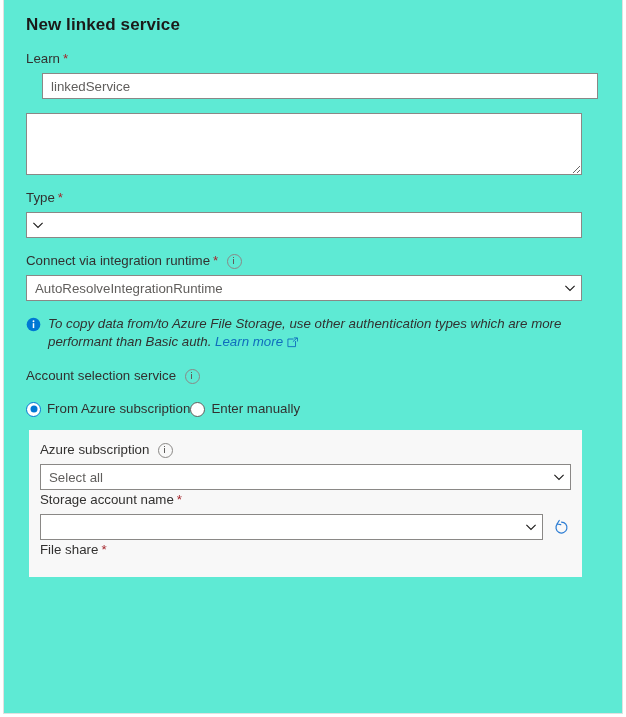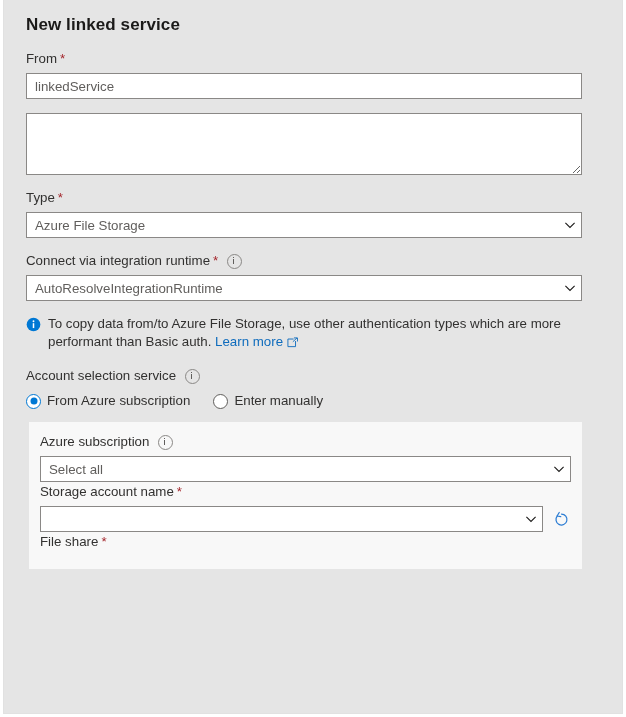--- a/index.html
+++ b/index.html
@@ -17,21 +17,21 @@
 
   .page {
     position: absolute;
     left: 3px;
     top: 0px;
     width: 620px;
     height: 714px;
     border-left: 1px solid #e1e1e1;
     border-right: 1px solid #e1e1e1;
     border-bottom: 1px solid #e1e1e1;
-    background: #e5e5e5;
+    background: #5eead4;
     box-sizing: border-box;
     overflow: hidden;
   }
 
   .inner {
     position: absolute;
     left: 22px;
     top: 0;
     width: 556px;
   }
@@ -102,20 +102,21 @@
     box-sizing: border-box;
     border: 1px solid #8a8886;
     background: #ffffff;
     font-family: "Liberation Sans", sans-serif;
     font-size: 13.3px;
     color: #605e5c;
     padding: 0 8px;
     outline: none;
     border-radius: 0;
     display: block;
+    margin-left: 16px;
   }
   .textbox::placeholder { color: #605e5c; opacity: 1; }
 
   .textarea {
     width: 100%;
     height: 62px;
     box-sizing: border-box;
     border: 1px solid #8a8886;
     background: #ffffff;
     font-family: "Liberation Sans", sans-serif;
@@ -166,38 +167,38 @@
   .msg-icon {
     flex: none;
     width: 15px;
     height: 15px;
     margin-top: 2px;
   }
   .msg-text {
     font-size: 13.3px;
     line-height: 18px;
     color: #323130;
+    font-style: italic;
   }
   .link {
     color: #0f6cbd;
     text-decoration: none;
     cursor: pointer;
   }
   .ext-icon {
     display: inline-block;
     vertical-align: -2px;
     margin-left: 4px;
   }
 
   
   .radio-row {
     display: flex;
     align-items: center;
-    margin-top: 7px;
-    gap: 23px;
+    margin-top: 15px;
   }
   .radio-opt {
     display: flex;
     align-items: center;
     cursor: pointer;
   }
   .radio {
     width: 15px;
     height: 15px;
     border-radius: 50%;
@@ -260,37 +261,36 @@
 </head>
 <body>
 
 <div class="page">
   <div class="inner">
 
     <h1 class="panel-title">New linked service</h1>
 
     <div class="field">
       <div class="label">
-        <span>From</span>
+        <span>Learn</span>
         <span class="req">*</span>
       </div>
       <input class="textbox" type="text" value="linkedService" style="">
     </div>
 
     <div class="field">
       <textarea class="textarea" style=""></textarea>
     </div>
 
     <div class="field">
       <div class="label">
         <span>Type</span>
         <span class="req">*</span>
       </div>
       <div class="dropdown">
-        <span class="dd-value">Azure File Storage</span>
         <span class="chev">
           <svg width="12" height="12" viewBox="0 0 12 12">
               <path d="M1.4 3.8 L6 8.4 L10.6 3.8" fill="none" stroke="#1b1a19" stroke-width="1.1"></path>
             </svg>
         </span>
       </div>
     </div>
 
     <div class="field">
       <div class="label">

